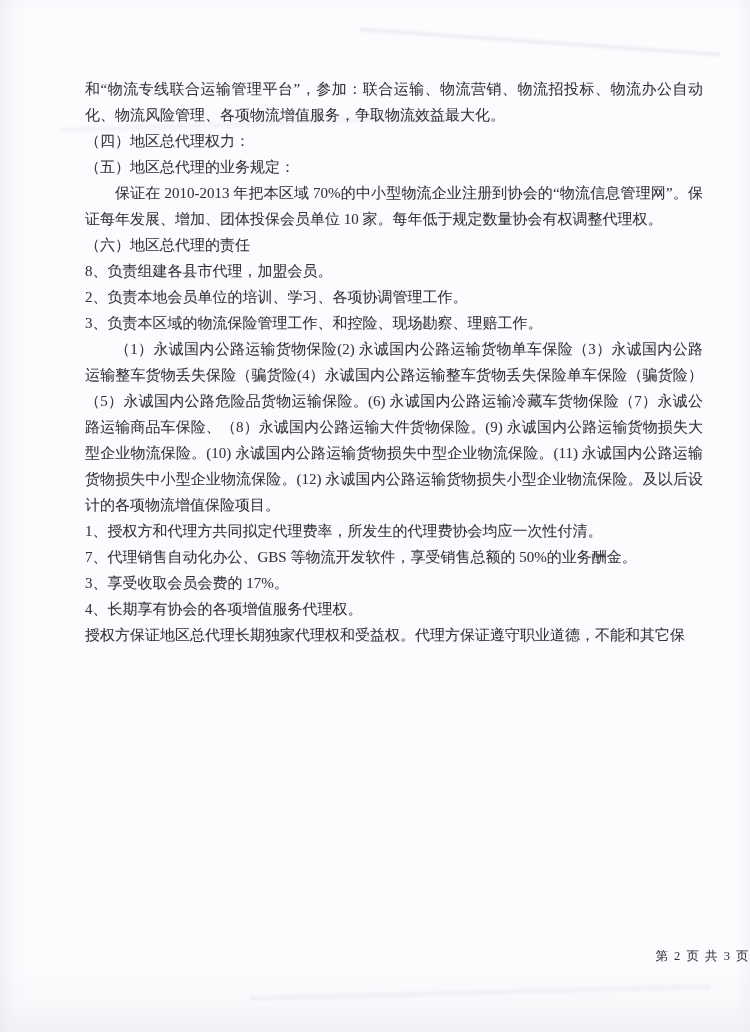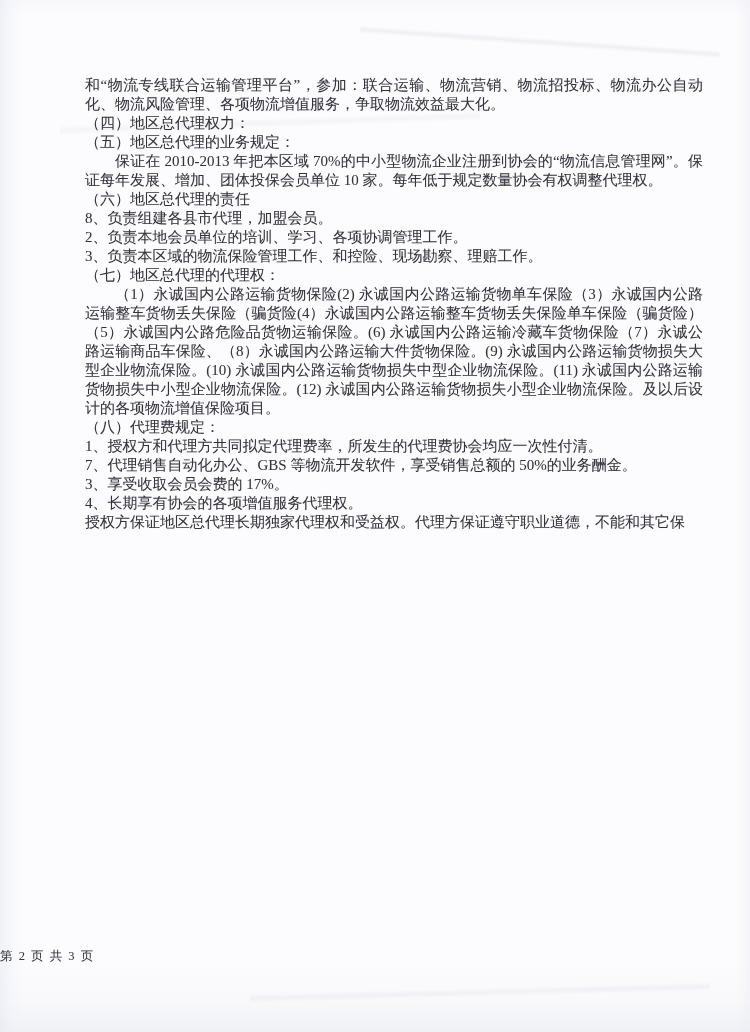--- a/index.html
+++ b/index.html
@@ -23,31 +23,31 @@
     pointer-events:none;
     background:linear-gradient(180deg, rgba(190,192,205,0.00), rgba(190,192,205,0.22), rgba(190,192,205,0.00));
   }
   .crease-1{top:38px;left:360px;width:360px;height:8px;transform:rotate(4deg);}
   .crease-2{top:118px;left:60px;width:420px;height:10px;transform:rotate(-2deg);opacity:.6;}
   .crease-3{top:988px;left:250px;width:460px;height:9px;transform:rotate(-1.5deg);opacity:.7;}
   .content{
     position:absolute;
     left:85px;top:76px;width:618px;
     font-size:15px;
-    line-height:19px;
+    line-height:26px;
     color:var(--ink,#33333b);
     text-align:justify;
     text-shadow:0 0 1px rgba(40,40,55,0.18);
   }
   .para{margin:0;padding:0;}
   .indent{text-indent:2em;}
   .footer{
     position:absolute;
     top:948px;left:0;width:750px;
-    text-align:left;
+    text-align:right;
     font-size:12.5px;
     letter-spacing:1.5px;
     color:var(--ink,#33333b);
     text-shadow:0 0 1px rgba(40,40,55,0.15);
   }
 </style>
 </head>
 <body>
 
 <div class="page">
@@ -58,23 +58,21 @@
 
   <div class="content">
     <p class="para">和“物流专线联合运输管理平台”，参加：联合运输、物流营销、物流招投标、物流办公自动化、物流风险管理、各项物流增值服务，争取物流效益最大化。</p>
     <p class="para">（四）地区总代理权力：</p>
     <p class="para">（五）地区总代理的业务规定：</p>
     <p class="para indent">保证在 2010-2013 年把本区域 70%的中小型物流企业注册到协会的“物流信息管理网”。保证每年发展、增加、团体投保会员单位 10 家。每年低于规定数量协会有权调整代理权。</p>
     <p class="para">（六）地区总代理的责任</p>
     <p class="para">8、负责组建各县市代理，加盟会员。</p>
     <p class="para">2、负责本地会员单位的培训、学习、各项协调管理工作。</p>
     <p class="para">3、负责本区域的物流保险管理工作、和控险、现场勘察、理赔工作。</p>
-    <p class="para">（七）地区总代理的代理权：</p>
     <p class="para indent">（1）永诚国内公路运输货物保险(2) 永诚国内公路运输货物单车保险（3）永诚国内公路运输整车货物丢失保险（骗货险(4）永诚国内公路运输整车货物丢失保险单车保险（骗货险）（5）永诚国内公路危险品货物运输保险。(6) 永诚国内公路运输冷藏车货物保险（7）永诚公路运输商品车保险、（8）永诚国内公路运输大件货物保险。(9) 永诚国内公路运输货物损失大型企业物流保险。(10) 永诚国内公路运输货物损失中型企业物流保险。(11) 永诚国内公路运输货物损失中小型企业物流保险。(12) 永诚国内公路运输货物损失小型企业物流保险。及以后设计的各项物流增值保险项目。</p>
-    <p class="para">（八）代理费规定：</p>
     <p class="para">1、授权方和代理方共同拟定代理费率，所发生的代理费协会均应一次性付清。</p>
     <p class="para">7、代理销售自动化办公、GBS 等物流开发软件，享受销售总额的 50%的业务酬金。</p>
     <p class="para">3、享受收取会员会费的 17%。</p>
     <p class="para">4、长期享有协会的各项增值服务代理权。</p>
     <p class="para">授权方保证地区总代理长期独家代理权和受益权。代理方保证遵守职业道德，不能和其它保</p>
   </div>
 
   <div class="footer">第 2 页 共 3 页</div>
 
 </div>

